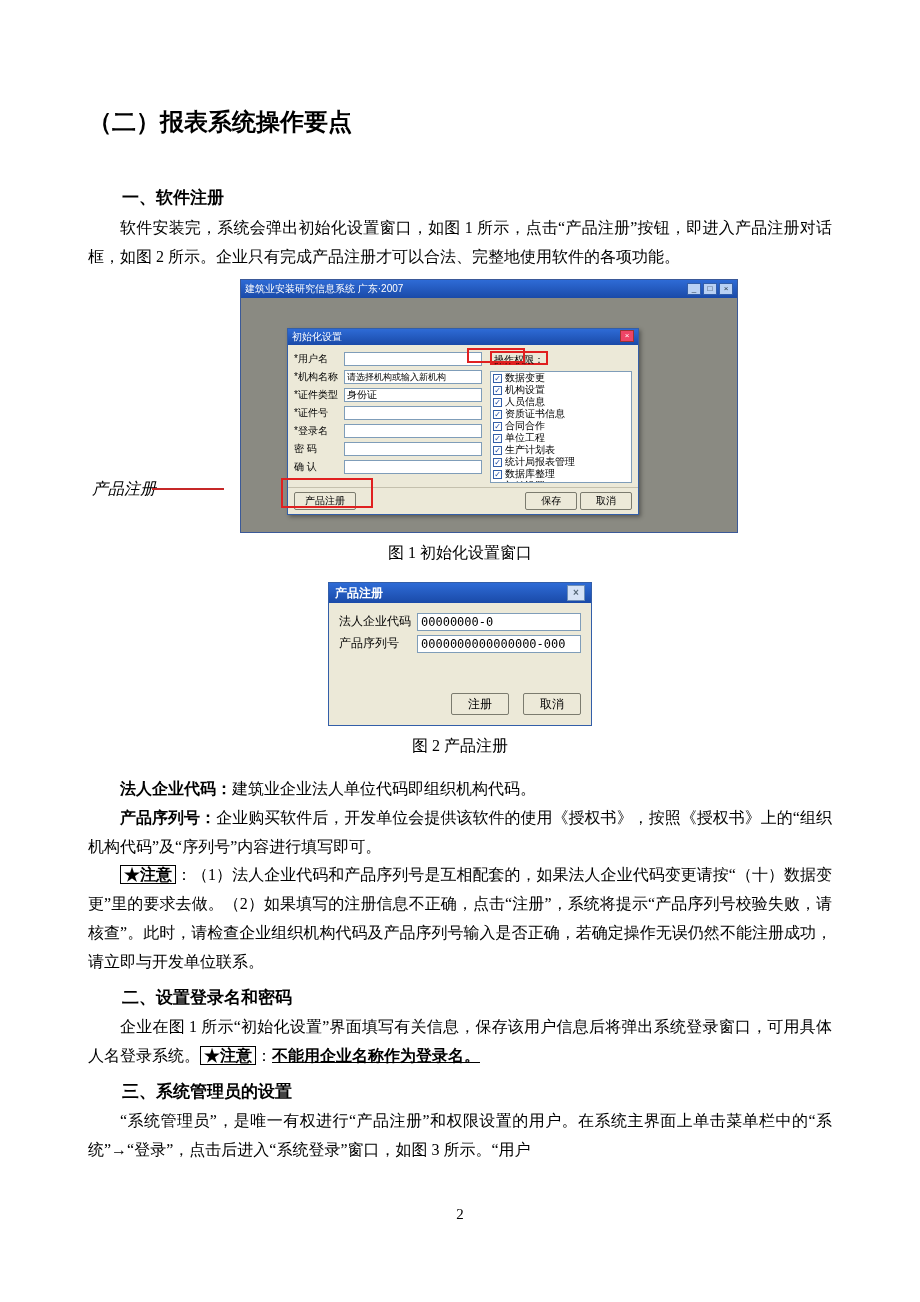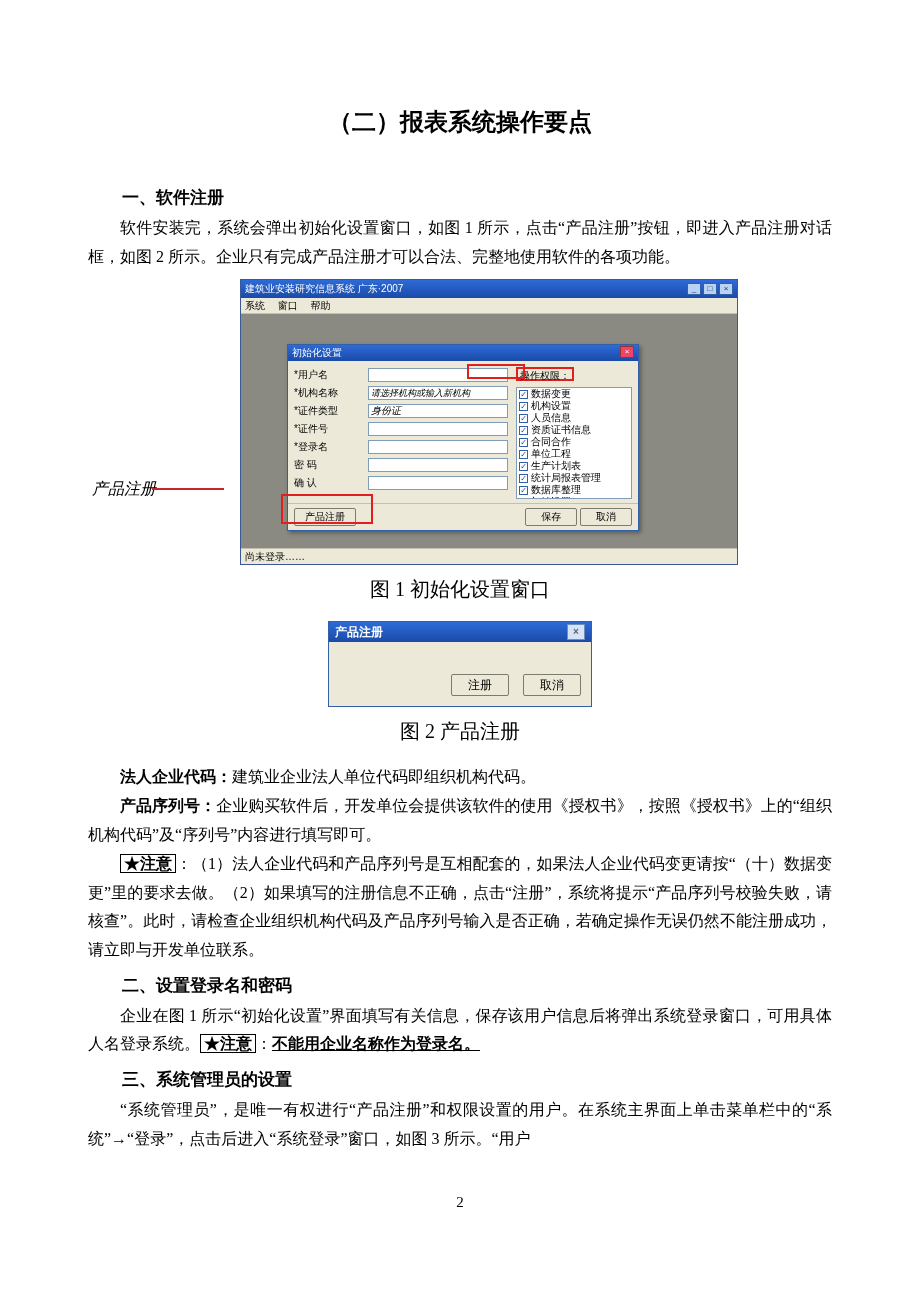--- a/index.html
+++ b/index.html
@@ -7,21 +7,20 @@
     background: #ffffff;
     font-family: "SimSun", "Songti SC", serif;
     width: 920px;
     margin: 0 auto;
     padding: 100px 88px 40px 88px;
     color: #000;
     font-size: 16px;
     line-height: 1.8;
   }
   .title {
-    text-align: center;
     font-family: "SimHei", "Heiti SC", sans-serif;
     font-size: 24px;
     font-weight: bold;
     margin-bottom: 40px;
   }
   .section-heading {
     font-family: "SimHei", "Heiti SC", sans-serif;
     font-weight: bold;
     font-size: 17px;
     text-indent: 2em;
@@ -38,21 +37,21 @@
   }
   .note-box {
     border: 1.5px solid #000;
     font-family: "SimHei", "Heiti SC", sans-serif;
     font-weight: bold;
     padding: 0 3px;
   }
   .underline { text-decoration: underline; font-family: "SimHei","Heiti SC",sans-serif; font-weight: bold; }
   .fig-caption {
     text-align: center;
-    font-size: 20px;
+    font-size: 16px;
     margin: 6px 0 14px 0;
   }
   .page-num {
     text-align: center;
     font-size: 15px;
     margin-top: 36px;
   }
 
   
   .fig1-wrap {
@@ -139,26 +138,25 @@
     display: flex; justify-content: space-between;
   }
   .dlg-title .x { width: 14px; height: 12px; background: #e46; border: 1px solid #933; color:#fff; font-size:8px; line-height:10px; text-align:center; margin-top:1px;}
   .dlg-body {
     display: flex;
     padding: 6px 6px 4px 6px;
     gap: 8px;
   }
   .form-col { flex: 0 0 168px; }
   .perm-col { flex: 1; }
-  .form-row { display: flex; align-items: center; height: 16px; margin-bottom: 2px; gap: 24px; }
+  .form-row { display: flex; align-items: center; height: 16px; margin-bottom: 2px; }
   .form-row label { width: 50px; font-size: 10px; text-align: left; }
   .form-row input, .form-row select {
     flex: 1; height: 14px; font-size: 10px; border: 1px solid #7f9db9; background:#fff;
     padding: 0 2px;
-    font-style: italic;
   }
   .perm-header {
     font-size: 10px; height: 14px; line-height: 14px;
     border: 2px solid #e02020;
     padding: 0 2px;
     display: inline-block;
   }
   .perm-list {
     border: 1px solid #7f9db9;
     background: #fff;
@@ -245,25 +243,20 @@
 
   <div class="app-window">
     <div class="titlebar">
       <span>建筑业安装研究信息系统  广东·2007</span>
       <div class="btns">
         <div class="btn">_</div>
         <div class="btn">□</div>
         <div class="btn">×</div>
       </div>
     </div>
-    <div class="menubar">
-      <span>系统</span>
-      <span>窗口</span>
-      <span>帮助</span>
-    </div>
 
     <div class="client-area">
 
       <div class="init-dialog">
         <div class="dlg-title">
           <span>初始化设置</span>
           <div class="x">×</div>
         </div>
         <div class="dlg-body">
           <div class="form-col">
@@ -352,30 +345,39 @@
             <button class="btn-winxp">取消</button>
           </div>
         </div>
       </div>
 
       <div class="red-frame" style="left:40px; top:180px; width:92px; height:30px;"></div>
       <div class="red-frame" style="left:226px; top:50px; width:58px; height:15px; border-width:2px;"></div>
 
     </div>
 
-    <div class="statusbar">尚未登录……</div>
   </div>
 </div>
 <div class="fig-caption">图 1 初始化设置窗口</div>
 
 <div class="reg-dialog">
   <div class="reg-title">
     <span>产品注册</span>
     <div class="x">×</div>
   </div>
+  <div class="reg-body">
+    <div class="reg-row">
+      <label>法人企业代码</label>
+      <input value="00000000-0" style="">
+    </div>
+    <div class="reg-row">
+      <label>产品序列号</label>
+      <input value="0000000000000000-000" style="">
+    </div>
+  </div>
   <div class="reg-footer">
     <button class="btn-winxp">注册</button>
     <button class="btn-winxp">取消</button>
   </div>
 </div>
 <div class="fig-caption">图 2 产品注册</div>
 
 <div class="para">
   <span class="bold-label">法人企业代码：</span><span>建筑业企业法人单位代码即组织机构代码。</span>
 </div>

